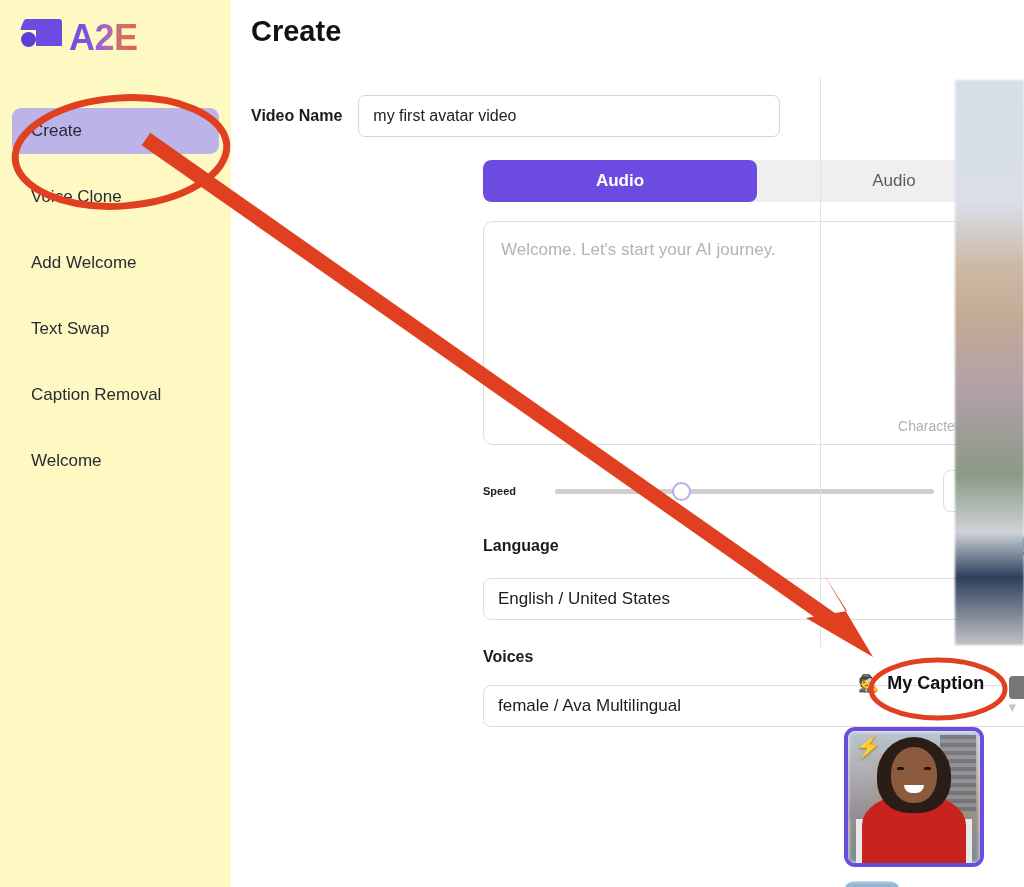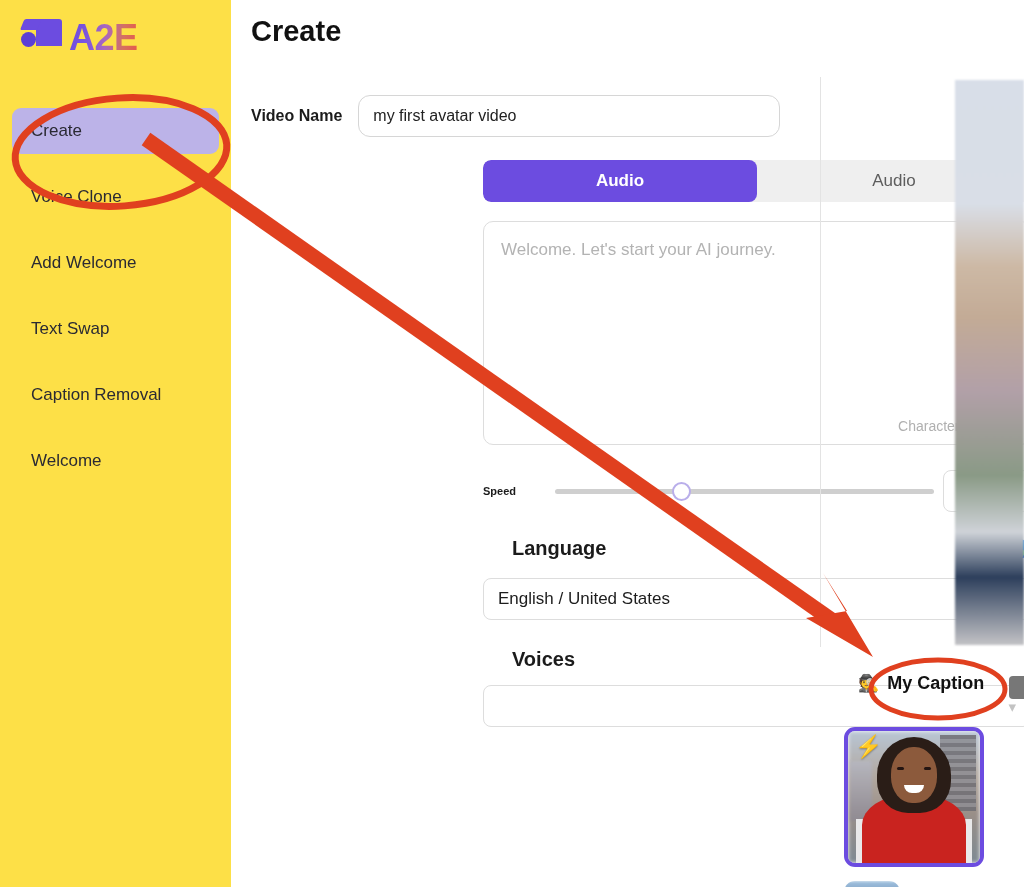--- a/index.html
+++ b/index.html
@@ -8,21 +8,21 @@
     font-family: "Liberation Sans", sans-serif;
     background: #ffffff;
     overflow: hidden;
   }
   #app { position: relative; width: 1024px; height: 887px; }
 
   
   .sidebar {
     position: absolute; left: 0; top: 0;
     width: 231px; height: 887px;
-    background: #fde047;
+    background: #fef9c3;
   }
   .logo-row {
     position: absolute; left: 20px; top: 17px;
     display: flex; align-items: center; gap: 7px;
   }
   .logo-mark { position: relative; width: 42px; height: 42px; }
   .logo-mark .sq {
     position: absolute; right: 0; top: 2px;
     width: 26px; height: 27px;
     background: #6c4ce0;
@@ -71,21 +71,21 @@
     font-size: 29px; font-weight: bold; color: #111;
   }
 
   .name-row {
     position: absolute; left: 20px; top: 95px;
     display: flex; align-items: center; gap: 16px;
   }
   .field-label { font-size: 16px; font-weight: bold; color: #1b1b1b; }
   .text-input {
     width: 422px; height: 42px;
-    border: 1px solid #d6d6d6; border-radius: 12px;
+    border: 1px solid #d6d6d6; border-radius: 7px;
     background: #fff;
     font-size: 16px; color: #222;
     padding: 0 14px;
     font-family: "Liberation Sans", sans-serif;
   }
 
   .seg {
     position: absolute; left: 252px; top: 160px;
     width: 548px; height: 42px;
     background: #efefef; border-radius: 8px;
@@ -135,21 +135,21 @@
     border: 1px solid #dddddd; border-radius: 8px;
     display: flex; align-items: center; justify-content: center;
     font-size: 17px; color: #1d1d1d;
   }
 
   .lang-head {
     position: absolute; left: 252px; top: 537px;
     width: 548px;
     display: flex; align-items: center; justify-content: space-between;
   }
-  .sec-label { font-size: 20px; font-weight: bold; color: #1b1b1b; margin-left: 29px; }
+  .sec-label { font-size: 16px; font-weight: bold; color: #1b1b1b; }
   .auto-wrap { display: flex; align-items: center; gap: 7px; }
   .auto-text { font-size: 16px; font-weight: bold; color: #1b1b1b; }
   .globe { font-size: 18px; line-height: 1; }
 
   .select-box {
     position: absolute; left: 252px; top: 578px;
     width: 548px; height: 42px;
     border: 1px solid #dddddd; border-radius: 8px;
     display: flex; align-items: center; padding: 0 14px;
     font-size: 17px; color: #1d1d1d;
@@ -349,20 +349,21 @@
     </div>
 
     <div class="select-box">
       <span>English / United States</span>
       <span class="chev">▾</span>
     </div>
 
     <div class="sec-label voices-label" style="position:absolute;">Voices</div>
 
     <div class="select-box voices-box">
+      <span>female / Ava Multilingual</span>
       <span class="chev">▾</span>
     </div>
   </div>
 
   <div class="divider"></div>
   <div class="preview"></div>
 
   <div class="avatars-header">
     <span class="ppl-icon">🕵</span>
     <span class="avatars-title">My Caption</span>

